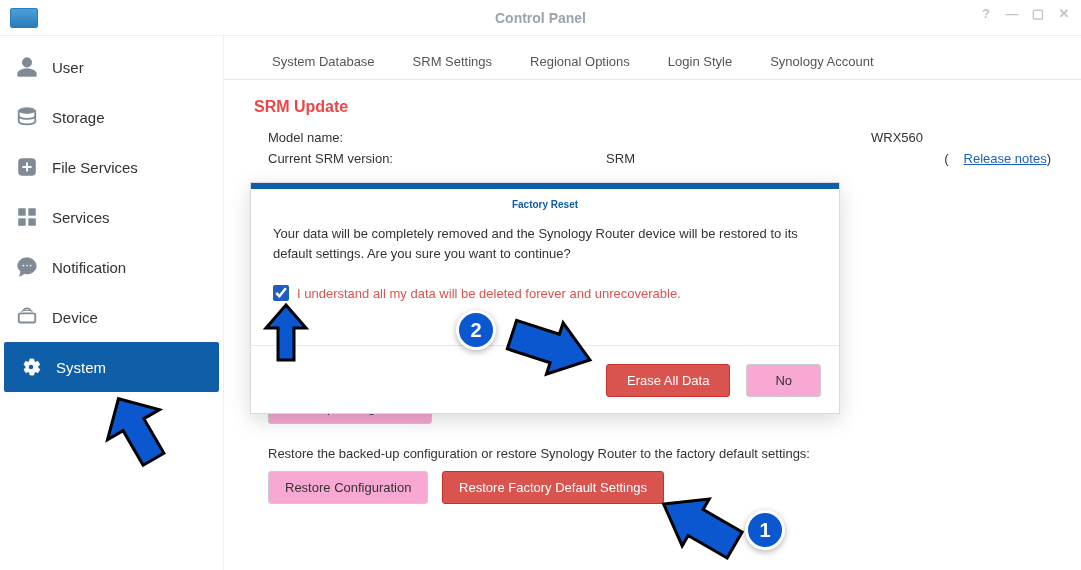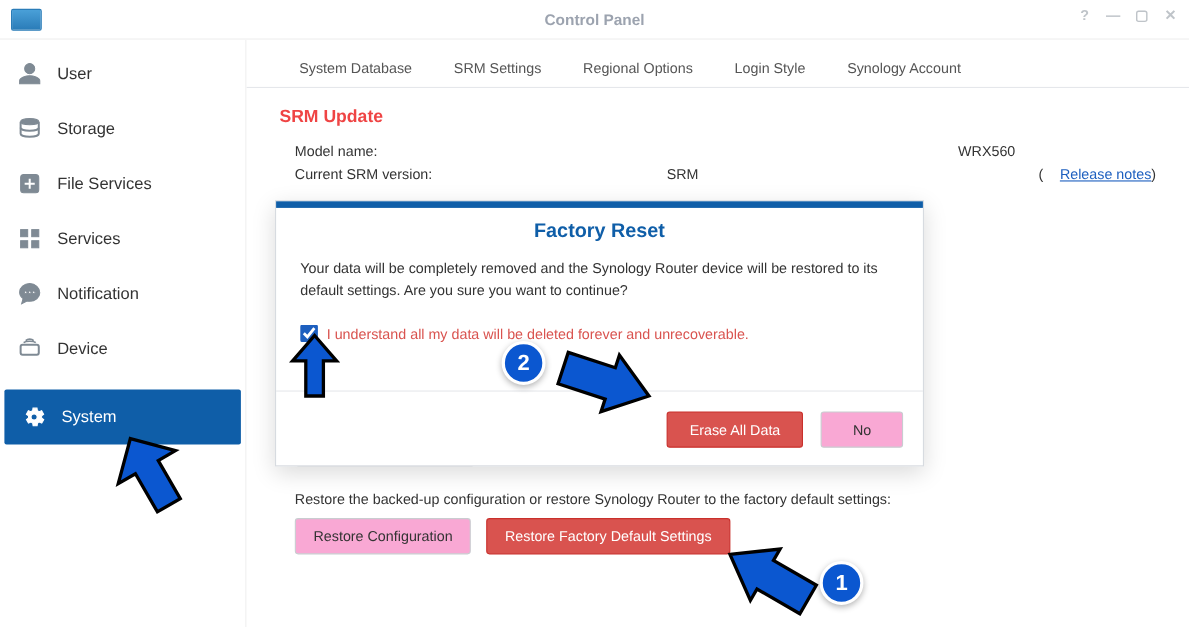--- a/index.html
+++ b/index.html
@@ -8,21 +8,21 @@
 .titlebar { height: 36px; display: flex; align-items: center; background: #fff; border-bottom: 1px solid #eee; position: relative; }
 .titlebar .app-icon { width: 28px; height: 20px; margin-left: 10px; background: linear-gradient(180deg,#4aa0d8 0%,#2a7cb8 100%); border: 1px solid #2a7cb8; border-radius: 2px; }
 .titlebar .title { position: absolute; left: 0; right: 0; text-align: center; font-weight: 600; color: #9ca3af; font-size: 14px; pointer-events: none; }
 .titlebar .win-controls { position: absolute; right: 8px; top: 6px; display: flex; gap: 8px; color: #bfc4c9; }
 .titlebar .win-controls span { width: 18px; text-align: center; font-weight: 600; cursor: default; }
 
 .container { display: flex; height: calc(570px - 36px); }
 
 .sidebar { width: 224px; border-right: 1px solid #f0f0f0; padding-top: 6px; }
 .side-item { display: flex; align-items: center; gap: 14px; padding: 14px 16px; color: #333; cursor: pointer; }
-.side-item.active { background: #0f5ea8; color: #fff; border-radius: 2px; margin: 12px 4px; }
+.side-item.active { background: #0f5ea8; color: #fff; border-radius: 2px; margin: 0 4px; }
 .side-item.active .icon { fill: #fff; stroke: #fff; }
 .side-item .icon { width: 22px; height: 22px; fill: #7f8a94; stroke: #7f8a94; flex-shrink:0; }
 .side-item .label { font-size: 15px; }
 
 .main { flex: 1; position: relative; overflow: hidden; }
 .tabs { display: flex; gap: 2px; padding: 8px 30px 0 30px; border-bottom: 1px solid #e5e7eb; }
 .tab { padding: 10px 18px; color: #555; cursor: pointer; font-size: 13px; }
 .tab.active { color: #1d5fbf; font-weight: 600; border: 2px solid #1d5fbf; border-radius: 2px; margin-bottom: -1px; background:#fff; }
 
 .content { padding: 18px 30px 10px 30px; position: relative; }
@@ -34,21 +34,21 @@
 
 .backup-text { margin: 10px 0 10px 14px; color:#333; }
 .btn { display: inline-block; padding: 8px 16px; border: 1px solid #c9ccd0; background: #f9a8d4; color: #333; border-radius: 3px; cursor: pointer; font-size: 13px; margin-left: 14px; }
 .btn + .btn { margin-left: 10px; }
 .btn.red { background: #d9534f; border-color: #c9302c; color: #fff; }
 
 .backup-area { margin-top: 200px; }
 
 .modal { position: absolute; left: 250px; top: 182px; width: 590px; background:#fff; border:1px solid #d7dbe0; box-shadow: 0 6px 20px rgba(0,0,0,0.15); z-index: 20; }
 .modal .m-bar { height: 6px; background: #0f5ea8; }
-.modal .m-title { text-align:center; color:#0f5ea8; font-weight:600; padding:10px 0; font-size:18px; }
+.modal .m-title { text-align:center; color:#0f5ea8; font-weight:600; padding:10px 0; font-size:10px; }
 .modal .m-body { padding: 4px 22px 12px 22px; color:#333; line-height:1.5; }
 .modal .m-check { display:flex; align-items:center; gap:8px; padding: 10px 22px 14px 22px; }
 .modal .m-check input { width:16px; height:16px; accent-color: #1d5fbf; }
 .modal .m-check label { color:#d9534f; font-size:13px; }
 .modal .m-sep { border-top:1px solid #e6e8eb; margin: 30px 0 10px 0; }
 .modal .m-buttons { display:flex; gap:14px; justify-content:flex-end; padding: 8px 18px 16px 18px; }
 .modal .m-buttons .btn { margin-left:2px; padding:8px 20px; }
 
 .annotation { position:absolute; z-index:30; pointer-events:none; }
 .circle-num { width:40px; height:40px; border-radius:50%; background:#0b57d0; border:3px solid #fff; color:#fff; font-weight:700; font-size:20px; display:flex; align-items:center; justify-content:center; box-shadow:0 2px 6px rgba(0,0,0,0.3); }

